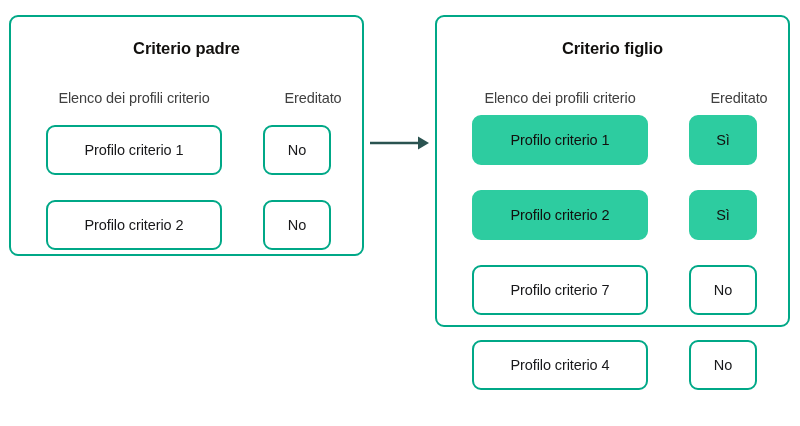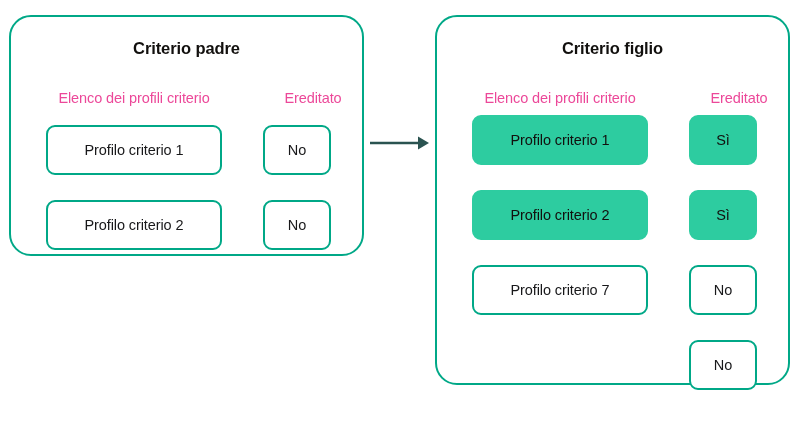--- a/index.html
+++ b/index.html
@@ -21,34 +21,34 @@
     inset: 0;
     width: 800px;
     height: 426px;
   }
 
   
   .panel {
     position: absolute;
     box-sizing: border-box;
     border: 2px solid #00a887;
-    border-radius: 22px;
+    border-radius: 9px;
     background: #ffffff;
   }
   .panel-parent {
     left: 9px;
     top: 15px;
     width: 355px;
     height: 241px;
   }
   .panel-child {
     left: 435px;
     top: 15px;
     width: 355px;
-    height: 370px;
+    height: 312px;
   }
 
   .panel-title {
     position: absolute;
     left: 0;
     right: 0;
     top: 22px;
     text-align: center;
     font-size: 16.5px;
     font-weight: bold;
@@ -60,21 +60,21 @@
   .col-headers {
     position: absolute;
     left: 0;
     right: 0;
     top: 73px;
     height: 20px;
   }
   .col-head {
     position: absolute;
     font-size: 14.5px;
-    color: #ec4899;
+    color: #404040;
     white-space: nowrap;
     text-align: center;
     letter-spacing: -0.1px;
   }
   .col-head-profiles {
     left: 35px;
     width: 176px;
   }
   .col-head-inherited {
     left: 268px;
@@ -181,18 +181,19 @@
       </div>
       <div class="row" style="top:173px;">
         <div class="cell cell-profile filled">Profilo criterio 2</div>
         <div class="cell cell-inherited filled">Sì</div>
       </div>
       <div class="row" style="top:248px;">
         <div class="cell cell-profile">Profilo criterio 7</div>
         <div class="cell cell-inherited">No</div>
       </div>
       <div class="row" style="top:323px;">
+        <div class="cell cell-profile">Profilo criterio 4</div>
         <div class="cell cell-inherited">No</div>
       </div>
     </div>
   </div>
 
 </div>
 
 </body></html>

